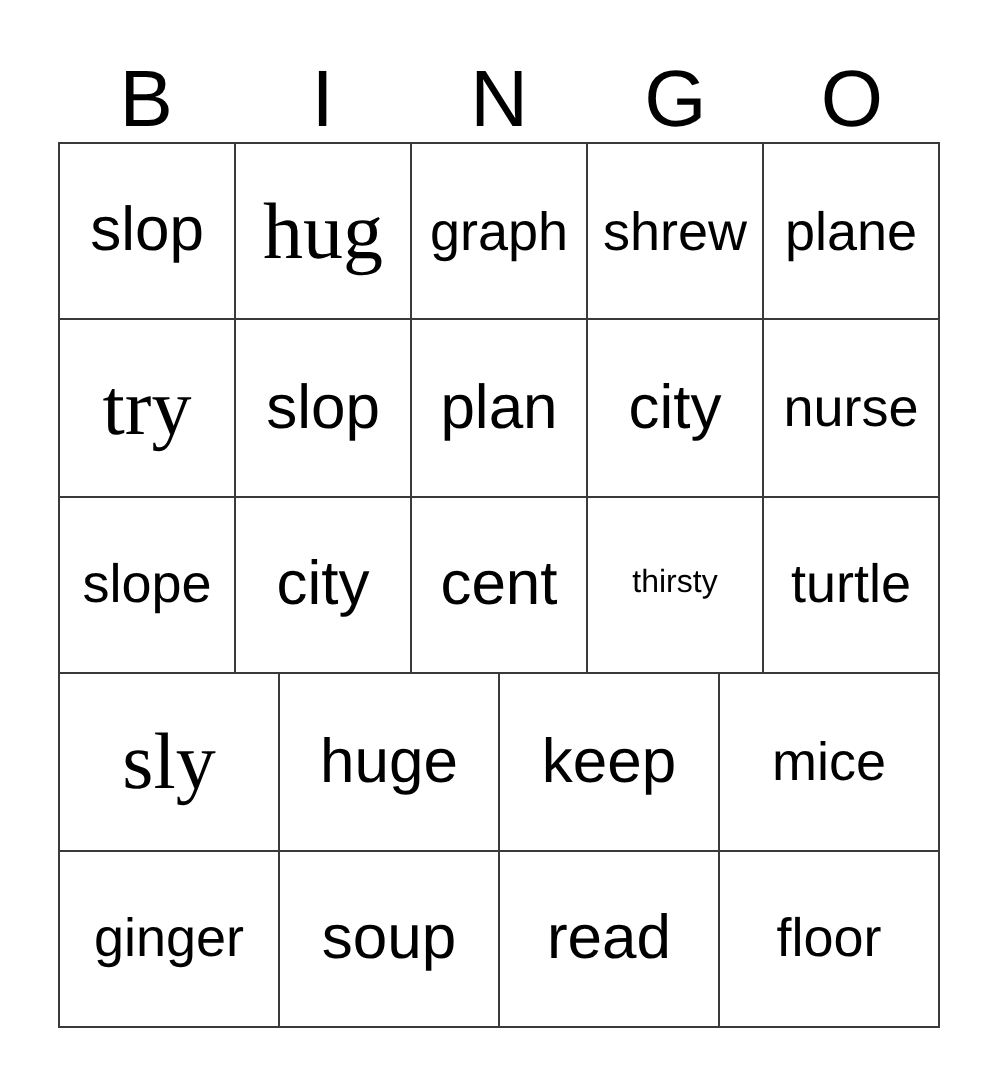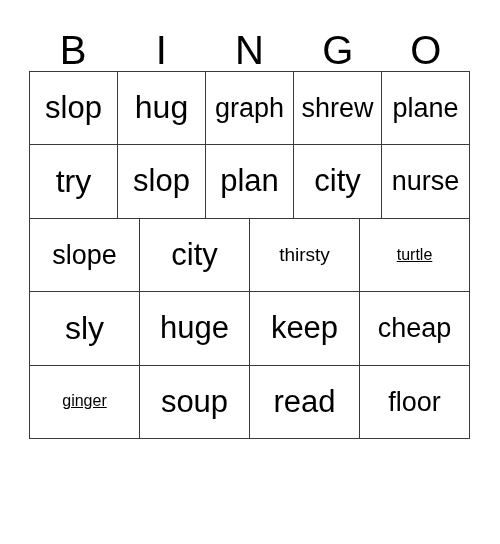--- a/index.html
+++ b/index.html
@@ -47,21 +47,21 @@
     padding-bottom: 1px;
     box-sizing: border-box;
   }
 
   
   .grid {
     position: absolute;
     left: 29px;
     top: 71px;
     width: 441px;
-    height: 368px;
+    height: 443px;
     box-sizing: border-box;
     border-top: 1px solid #3a3a3a;
     border-left: 1px solid #3a3a3a;
     display: flex;
     flex-direction: column;
     background: #ffffff;
   }
   .grid-row {
     flex: 1 1 0;
     display: flex;
@@ -81,25 +81,25 @@
   }
   .cell-word {
     display: block;
     white-space: nowrap;
     line-height: 1.05;
     color: #000000;
     font-weight: 400;
   }
 
   
-  .len-3 { font-size: 32px; }
+  .len-3 { font-size: 40px; font-family: Liberation Serif, serif; }
   .len-4 { font-size: 31px; }
   .len-5 { font-size: 27px; }
-  .len-6 { font-size: 16px; text-decoration: underline; }
-  .len-7 { font-size: 19px; }
+  .len-6 { font-size: 27px; }
+  .len-7 { font-size: 16px; }
 </style>
 </head>
 <body>
 
 <div class="bingo-card">
 
   <div class="header-row">
     <div class="header-cell">B</div>
     <div class="header-cell">I</div>
     <div class="header-cell">N</div>
@@ -146,39 +146,42 @@
     </div>
 
     <div class="grid-row">
       <div class="grid-cell">
           <span class="cell-word len-5">slope</span>
         </div>
       <div class="grid-cell">
           <span class="cell-word len-4">city</span>
         </div>
       <div class="grid-cell">
+          <span class="cell-word len-4">cent</span>
+        </div>
+      <div class="grid-cell">
           <span class="cell-word len-7">thirsty</span>
         </div>
       <div class="grid-cell">
           <span class="cell-word len-6">turtle</span>
         </div>
     </div>
 
     <div class="grid-row">
       <div class="grid-cell">
           <span class="cell-word len-3">sly</span>
         </div>
       <div class="grid-cell">
           <span class="cell-word len-4">huge</span>
         </div>
       <div class="grid-cell">
           <span class="cell-word len-4">keep</span>
         </div>
       <div class="grid-cell">
-          <span class="cell-word len-5">cheap</span>
+          <span class="cell-word len-5">mice</span>
         </div>
     </div>
 
     <div class="grid-row">
       <div class="grid-cell">
           <span class="cell-word len-6">ginger</span>
         </div>
       <div class="grid-cell">
           <span class="cell-word len-4">soup</span>
         </div>

